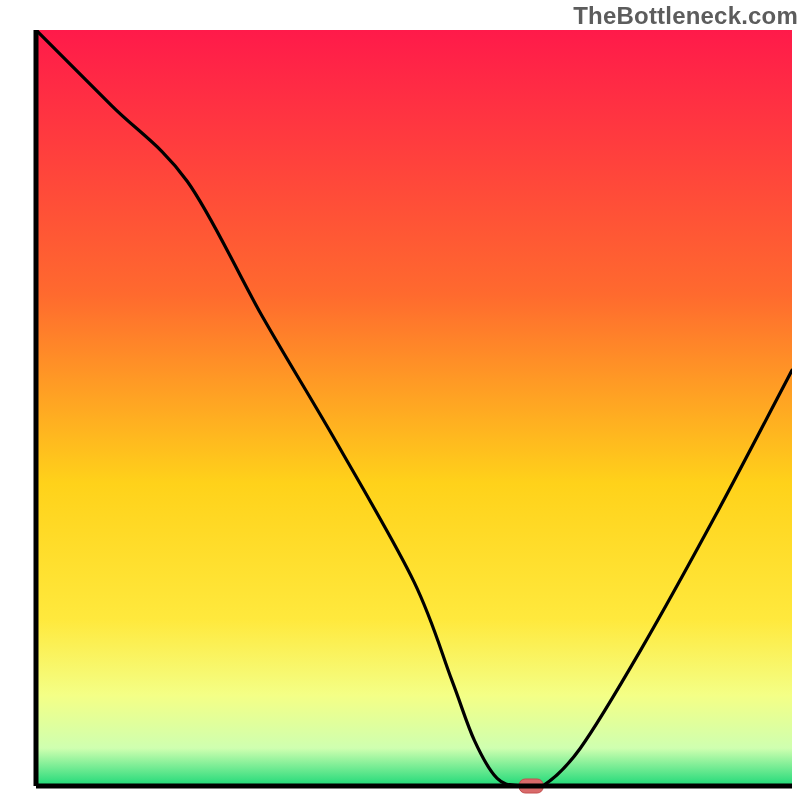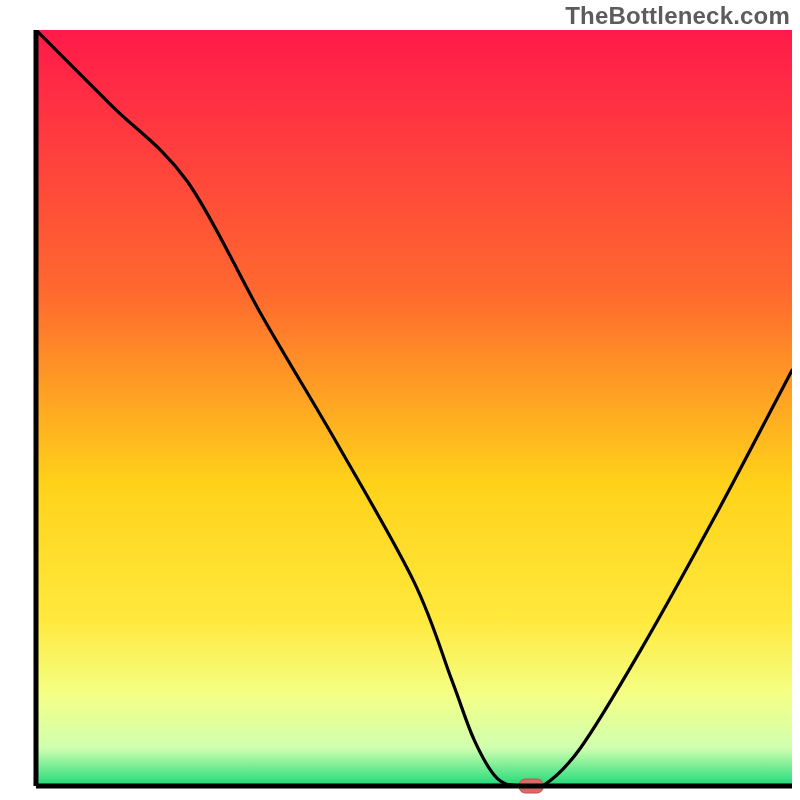--- a/index.html
+++ b/index.html
@@ -11,21 +11,21 @@
     overflow: hidden;
   }
   .chart-wrap {
     position: relative;
     width: 800px;
     height: 800px;
   }
   .watermark {
     position: absolute;
     top: 2px;
-    right: 10px;
+    right: 2px;
     font-family: Arial, Helvetica, sans-serif;
     font-size: 24px;
     font-weight: 600;
     color: #5c5c5c;
     letter-spacing: 0.2px;
     text-align: right;
   }
   svg {
     display: block;
   }

